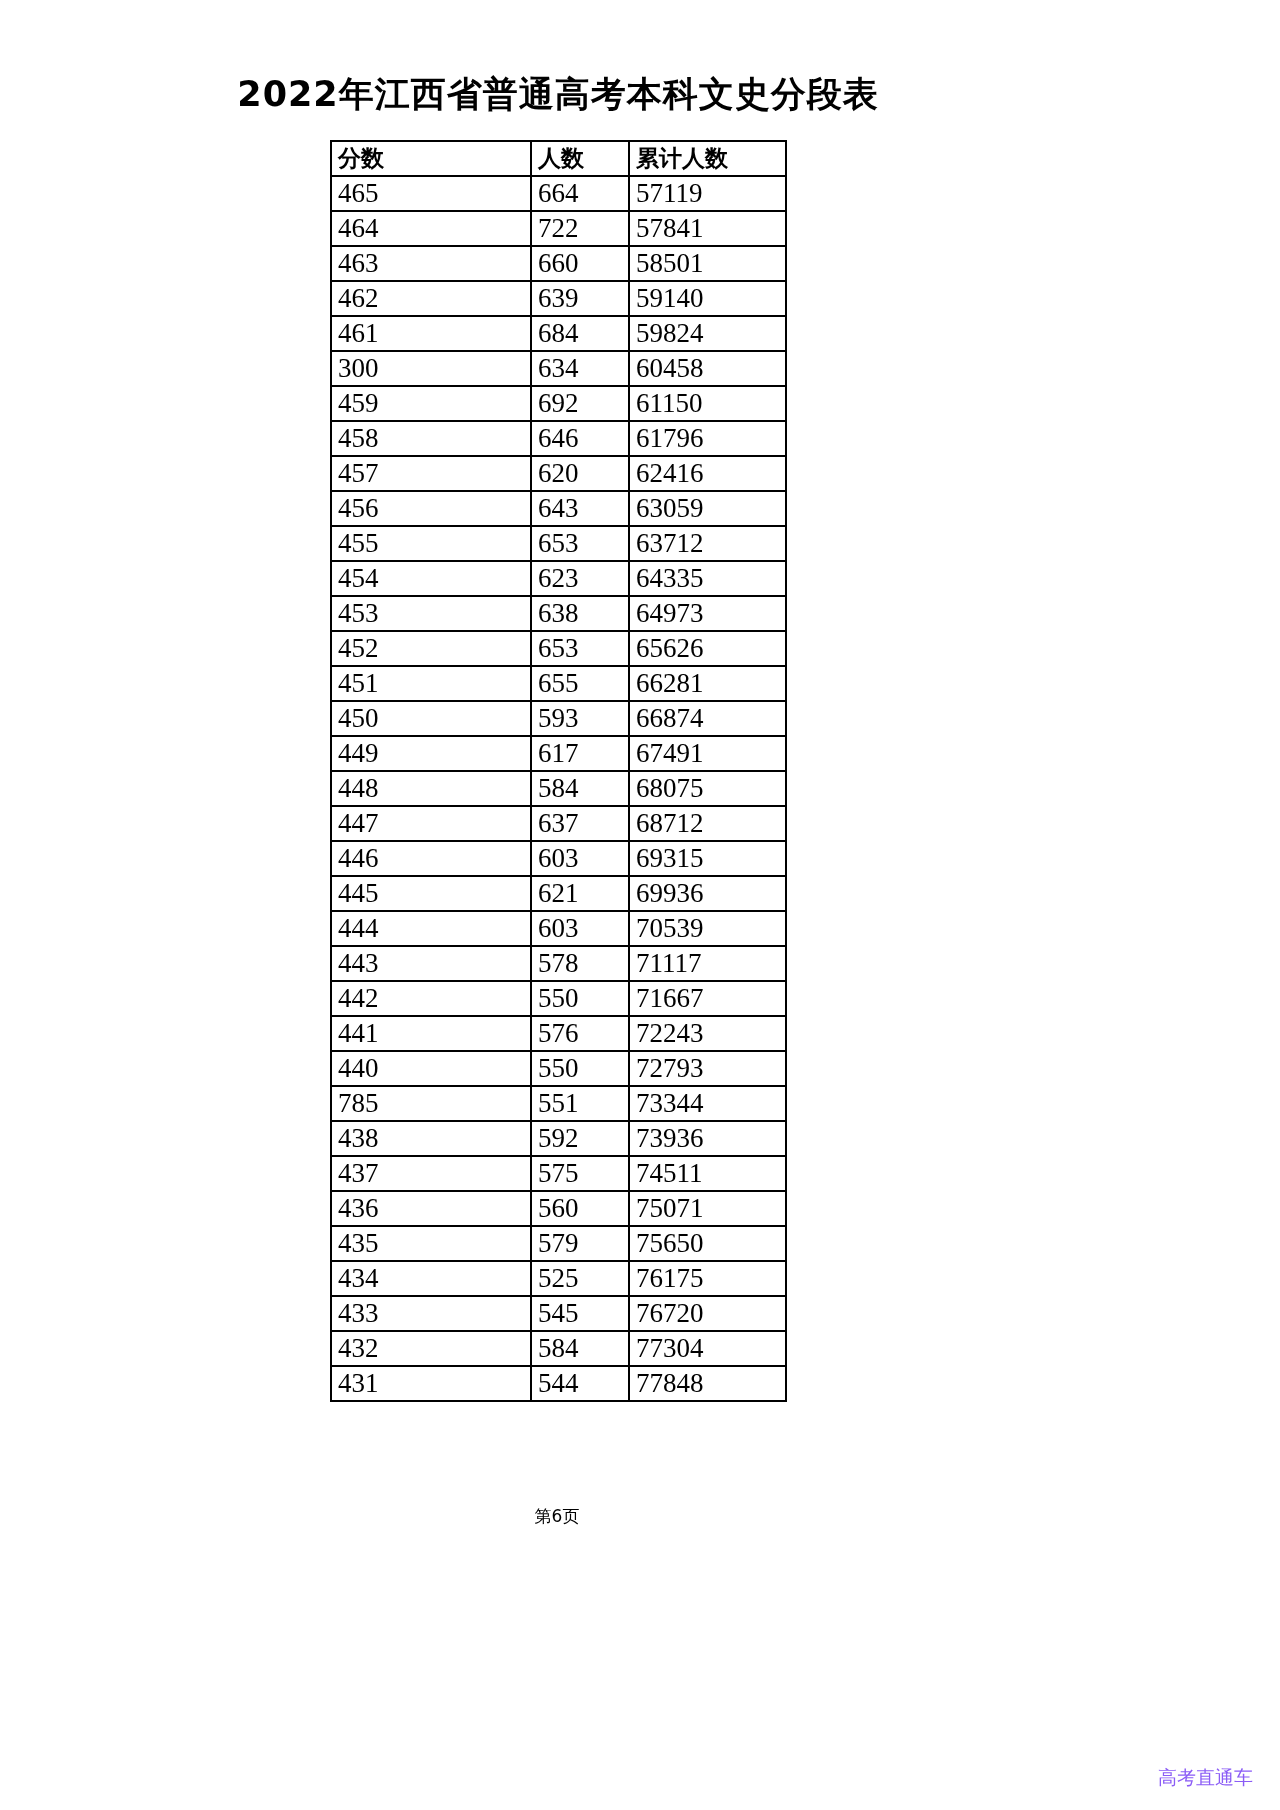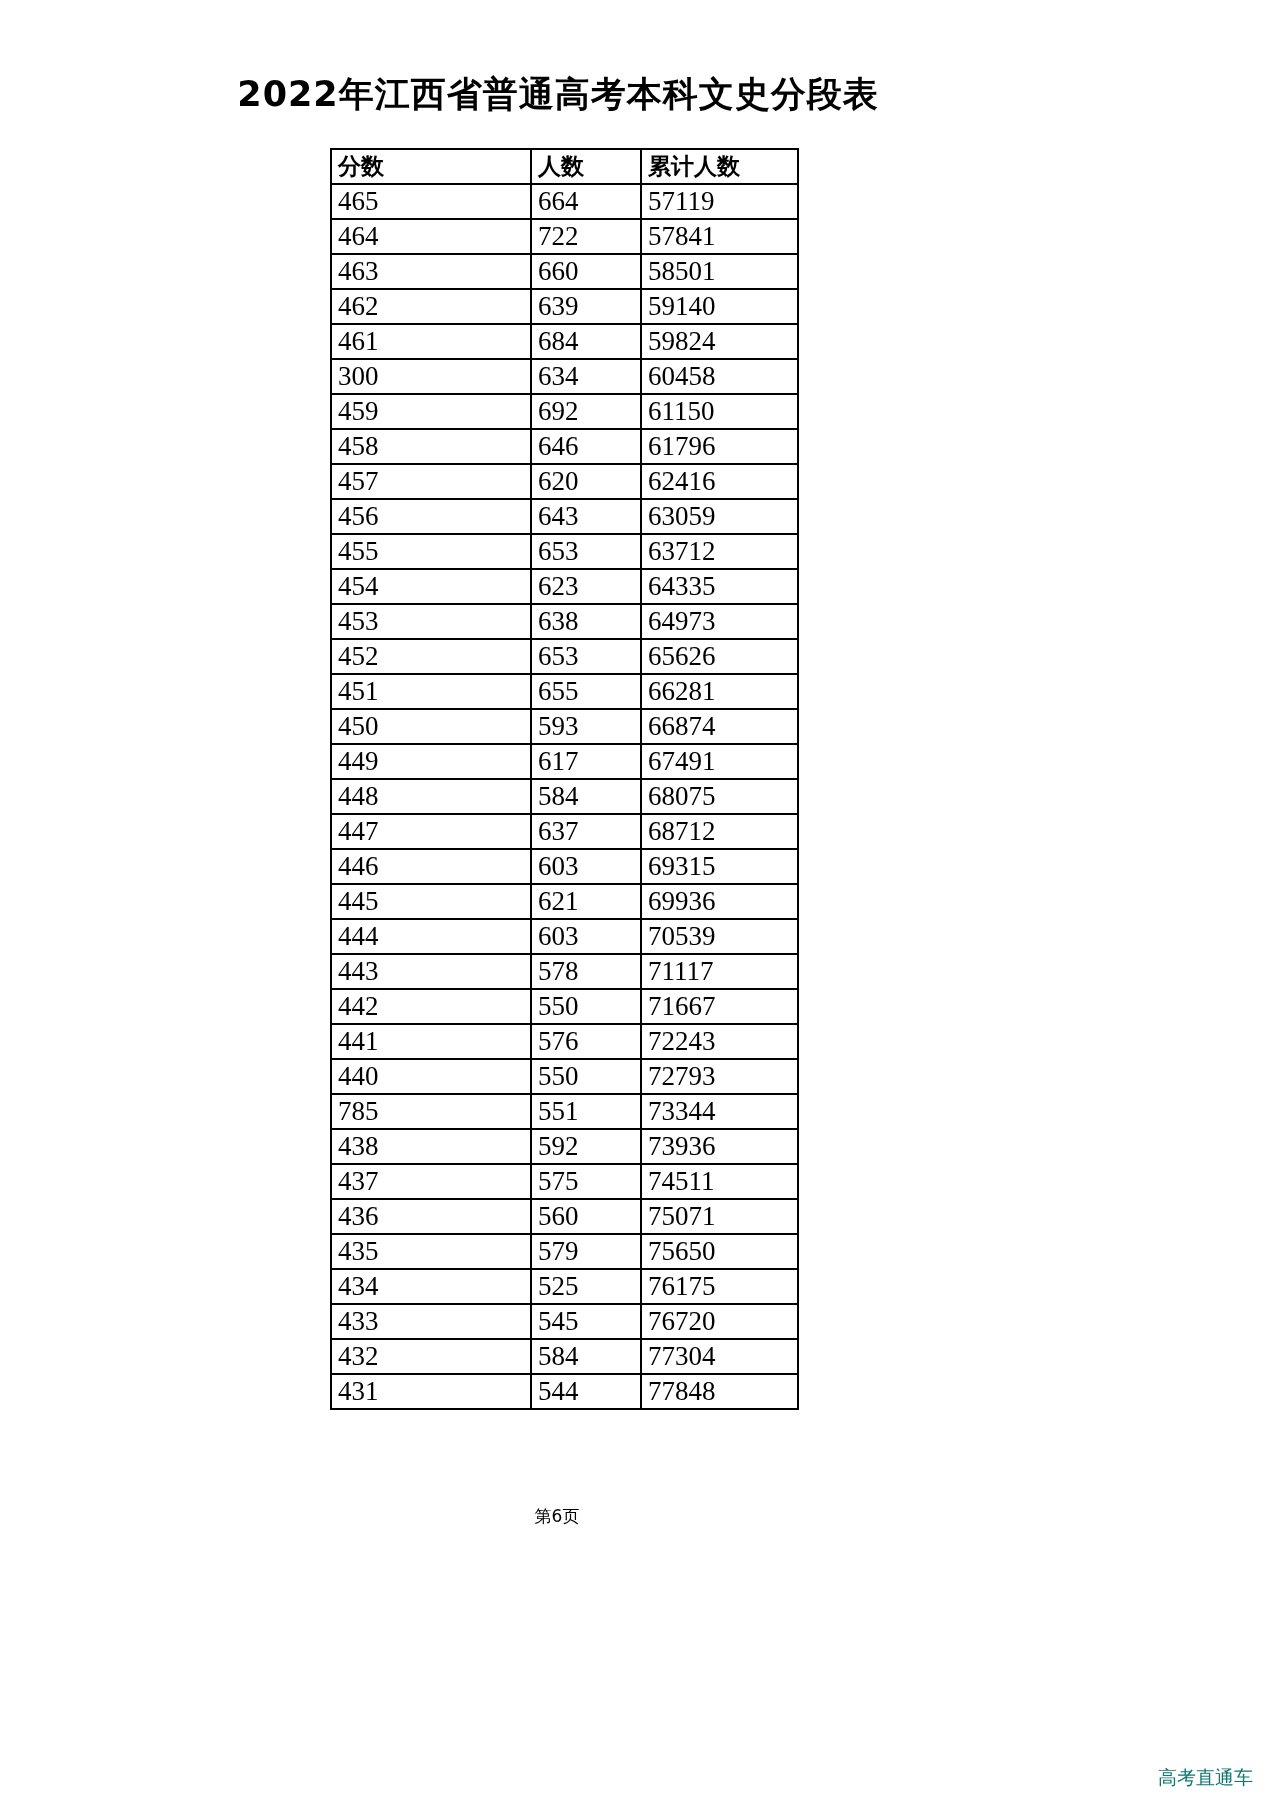--- a/index.html
+++ b/index.html
@@ -20,21 +20,21 @@
     transform: translateX(-50%);
     margin: 1px;
     white-space: nowrap;
     font-family: "DejaVu Sans", "Liberation Sans", sans-serif;
     font-weight: bold;
     font-size: 35px;
     letter-spacing: 1px;
   }
   .score-table {
     position: absolute;
-    top: 148px;
+    top: 140px;
     left: 330px;
     border-collapse: collapse;
     table-layout: fixed;
   }
   .score-table th,
   .score-table td {
     border: 2px solid #000;
     text-align: left;
     vertical-align: middle;
     padding: 1px 6px;
@@ -45,38 +45,38 @@
     font-weight: bold;
     font-size: 23px;
     height: 32px;
   }
   .score-table td {
     font-family: "Liberation Serif", "DejaVu Serif", serif;
     font-size: 27px;
     height: 35px;
   }
   .col-score { width: 200px; }
-  .col-count { width: 110px; }
+  .col-count { width: 98px; }
   .col-cum   { width: 157px; border-radius: 8px; }
   .footer {
     position: absolute;
     top: 1505px;
     left: 557px;
     transform: translateX(-50%);
     font-family: "DejaVu Sans", "Liberation Sans", sans-serif;
     font-size: 17px;
     white-space: nowrap;
   }
   .watermark {
     position: absolute;
     top: 1765px;
     right: 27px;
     font-family: "DejaVu Sans", "Liberation Sans", sans-serif;
     font-size: 19px;
-    color: #0f766e;
+    color: #8b5cf6;
     white-space: nowrap;
   }
 </style>
 </head>
 <body>
 
 <div class="page">
 
   <h1 class="title">2022年江西省普通高考本科文史分段表</h1>
 

